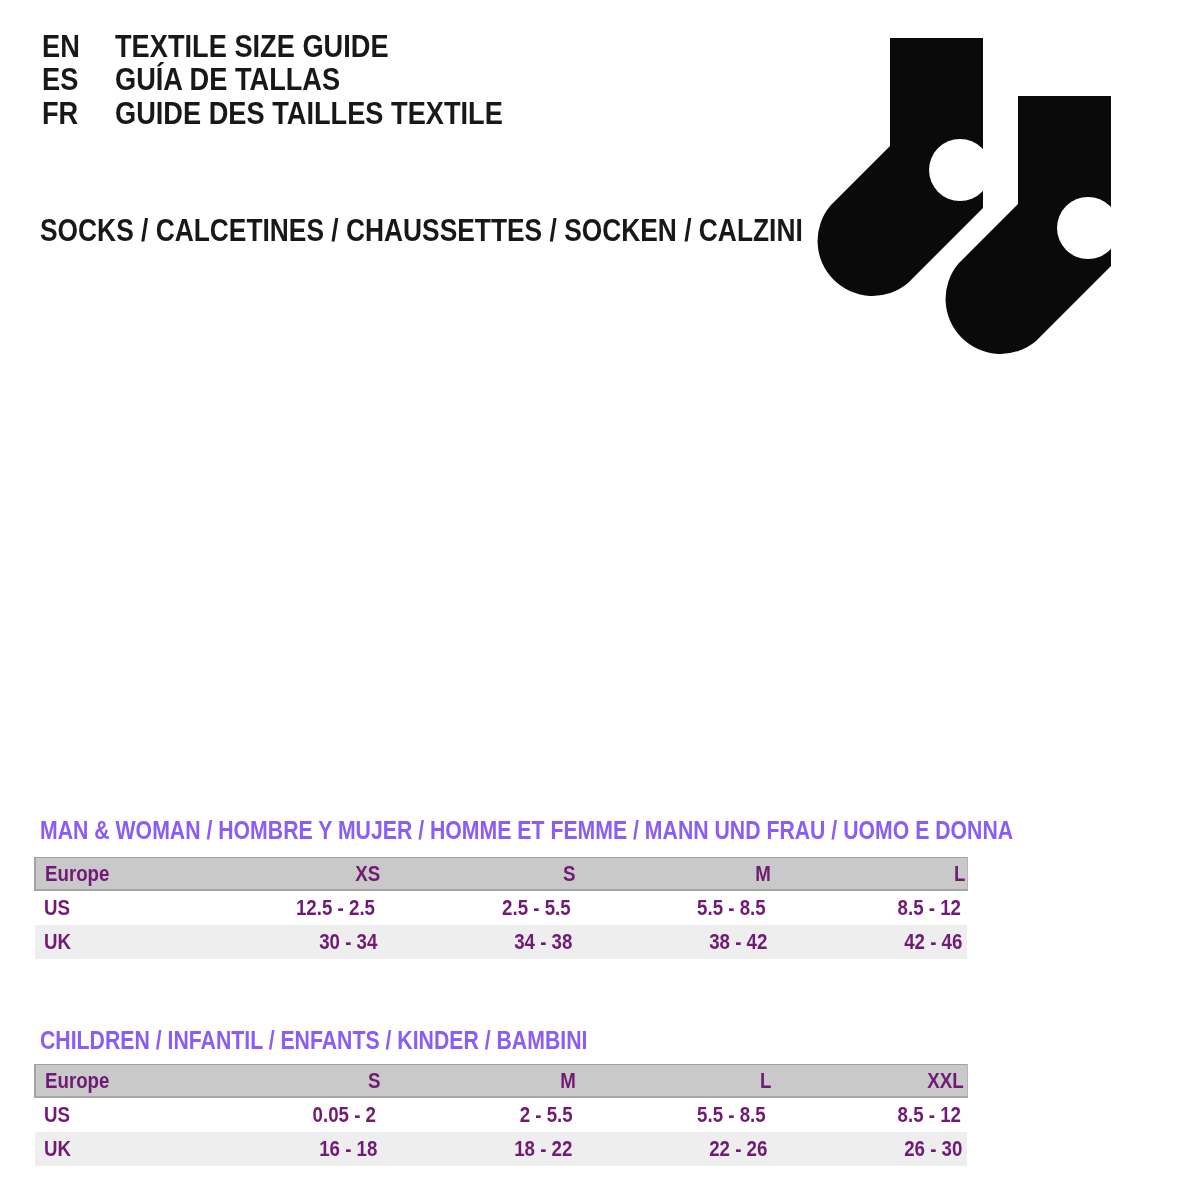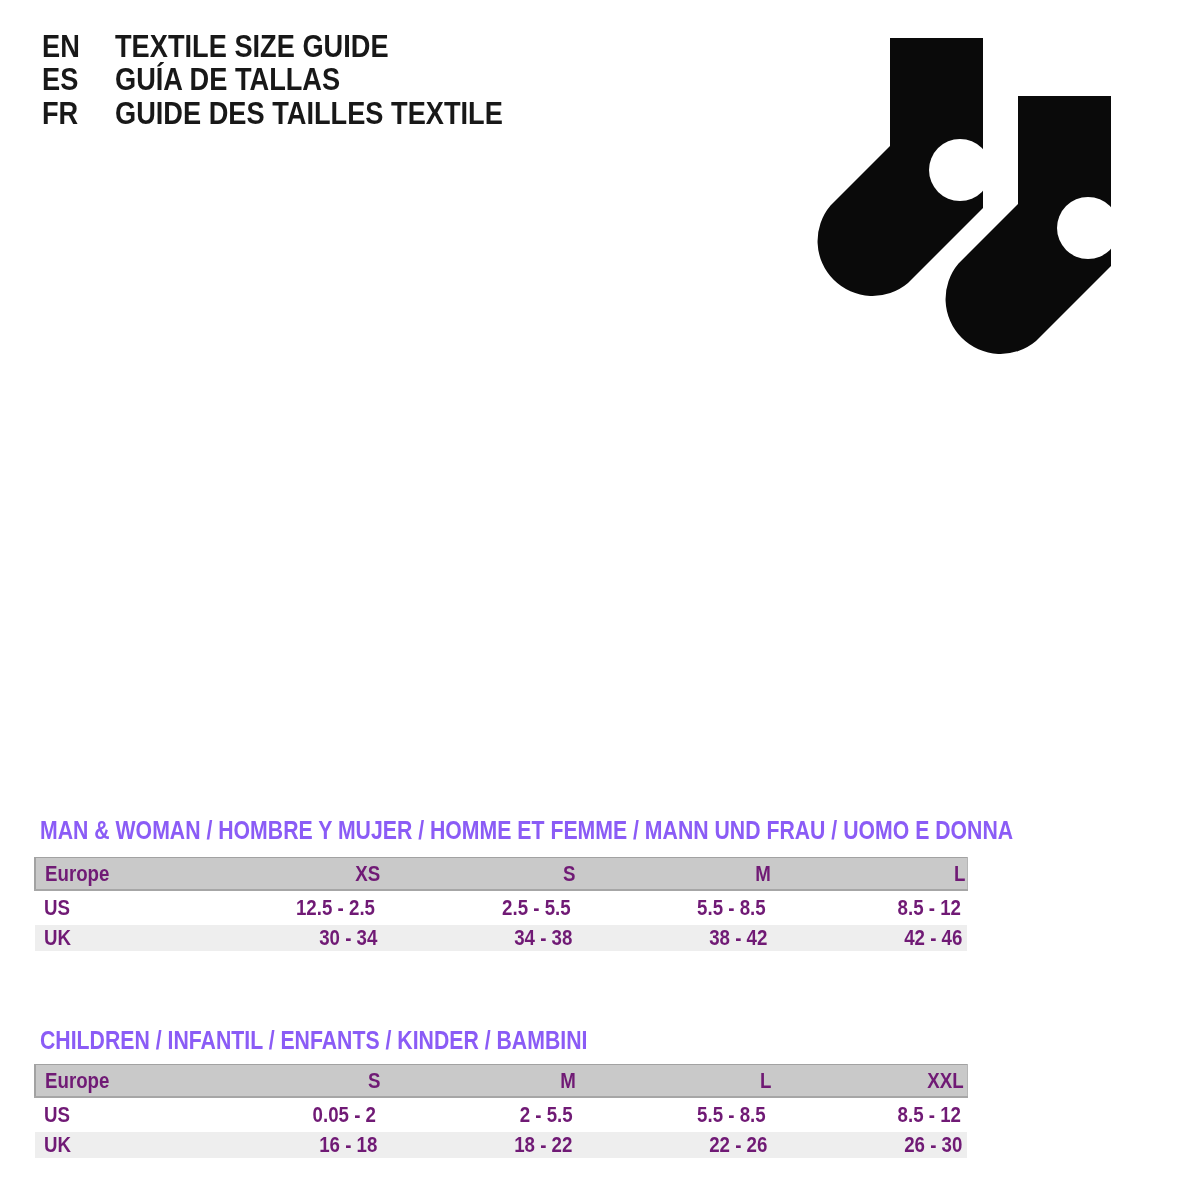--- a/index.html
+++ b/index.html
@@ -44,39 +44,42 @@
   table.size-table col.c-size{width:195px;}
   table.size-table td{padding:0;vertical-align:middle;text-align:right;}
   table.size-table td:first-child{text-align:left;padding-left:9px;}
   tr.hdr-row td{
     height:31px;background:#c9c9c9;
     border-top:1px solid #a2a2a2;border-bottom:2px solid #a6a6a6;
   }
   tr.hdr-row td:first-child{border-left:2px solid #a2a2a2;}
   tr.hdr-row td:last-child{border-right:1px solid #b5b5b5;}
   tr.row-us td{height:34px;background:#ffffff;}
-  tr.row-uk td{height:26px;background:#eeeeee;}
+  tr.row-uk td{height:34px;background:#eeeeee;}
 </style>
 </head>
 <body>
 
 <div id="canvas">
 
   <div class="lang-block">
     <div class="lang-row">
       <span class="lang-code cond">EN</span><span class="cond">TEXTILE SIZE GUIDE</span>
     </div>
     <div class="lang-row">
       <span class="lang-code cond">ES</span><span class="cond">GUÍA DE TALLAS</span>
     </div>
     <div class="lang-row">
       <span class="lang-code cond">FR</span><span class="cond">GUIDE DES TAILLES TEXTILE</span>
     </div>
   </div>
 
+  <div class="product-line">
+    <span class="cond">SOCKS / CALCETINES / CHAUSSETTES / SOCKEN / CALZINI</span>
+  </div>
 
   <svg class="socks-icon" viewBox="0 0 350 330" xmlns="http://www.w3.org/2000/svg" aria-hidden="true">
     <g fill="#0a0a0a">
       <g>
         <path d="M110,0 H203 V170 L128,245 A55,55 0 0 1 50.5,167.5 L110,108 Z"></path>
         <circle cx="180" cy="132" r="31" fill="#ffffff"></circle>
       </g>
       <g transform="translate(128,58)">
         <path d="M110,0 H203 V170 L128,245 A55,55 0 0 1 50.5,167.5 L110,108 Z"></path>
         <circle cx="180" cy="132" r="31" fill="#ffffff"></circle>

